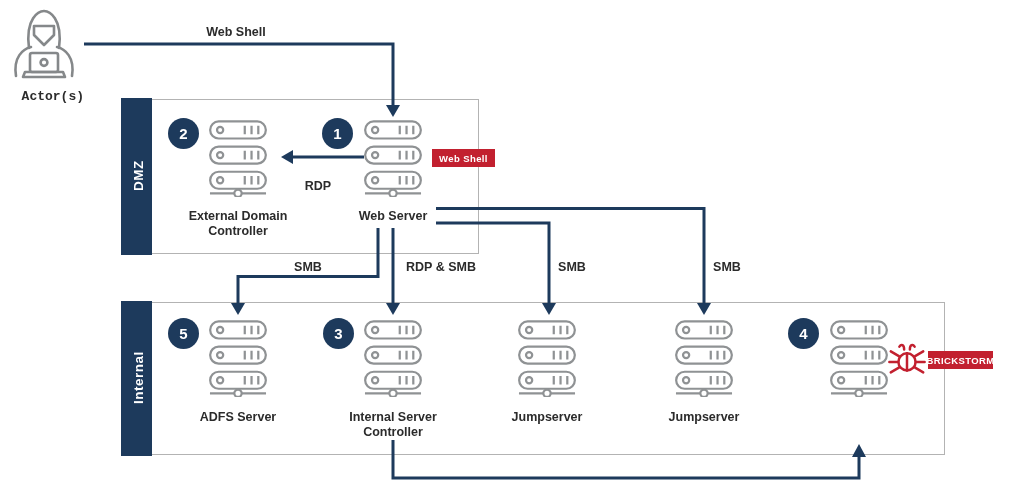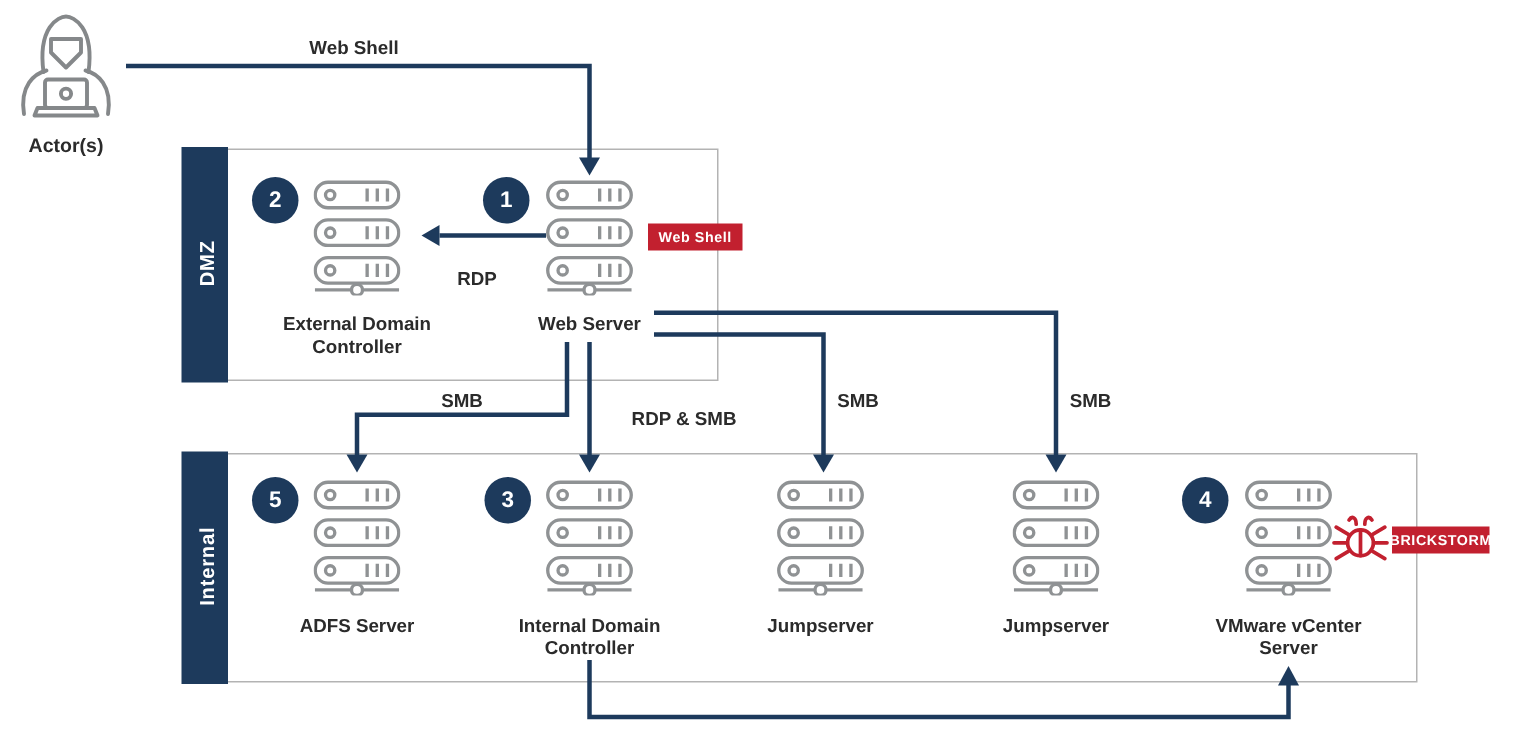--- a/index.html
+++ b/index.html
@@ -14,21 +14,21 @@
   .badge{position:absolute;width:31px;height:31px;border-radius:50%;background:#1d3a5c;color:#fff;
          font-weight:bold;font-size:15px;display:flex;align-items:center;justify-content:center;z-index:12;}
   .node-label{position:absolute;width:160px;text-align:center;font-weight:bold;font-size:12.5px;
               color:#2b2b2b;line-height:15px;white-space:pre-line;z-index:11;}
   .edge-label{position:absolute;font-weight:bold;font-size:12.5px;color:#2b2b2b;text-align:center;z-index:11;}
 
   .overlay{position:absolute;left:0;top:0;z-index:30;pointer-events:none;}
 
   .red-badge{position:absolute;background:#c2202f;color:#fff;font-weight:bold;font-size:9.5px;
              letter-spacing:0.4px;display:flex;align-items:center;justify-content:center;z-index:40;}
-  .actor-label{position:absolute;font-weight:bold;font-size:13px;color:#2b2b2b;text-align:center;z-index:11;}
+  .actor-label{position:absolute;font-weight:bold;font-size:13px;color:#2b2b2b;text-align:right;z-index:11;font-family:Liberation Mono, monospace;}
 </style>
 </head>
 <body>
 
 <div class="stage">
 
   <div class="zone" style="left:122px;top:99px;width:357px;height:155px;">
     <div class="zone-band"></div>
   </div>
   <div class="zone-label" style="left:78px;top:168px;">DMZ</div>
@@ -152,31 +152,29 @@
       <path d="M37,5.5 V14.5 M44,5.5 V14.5 M51,5.5 V14.5 M37,31.5 V40.5 M44,31.5 V40.5 M51,31.5 V40.5 M37,57.5 V66.5 M44,57.5 V66.5 M51,57.5 V66.5"></path>
       <path d="M1,75.5 H59"></path>
         <circle cx="30" cy="75.5" r="3.8" fill="#fff"></circle>
     </g>
   </svg>
 
   <div class="node-label" style="left:158px;top:209px;">External Domain
 Controller</div>
   <div class="node-label" style="left:313px;top:209px;">Web Server</div>
   <div class="node-label" style="left:158px;top:410px;">ADFS Server</div>
-  <div class="node-label" style="left:313px;top:410px;">Internal Domain
+  <div class="node-label" style="left:313px;top:410px;">Internal Server
 Controller</div>
   <div class="node-label" style="left:467px;top:410px;">Jumpserver</div>
   <div class="node-label" style="left:624px;top:410px;">Jumpserver</div>
-  <div class="node-label" style="left:779px;top:410px;">VMware vCenter
-Server</div>
 
   <div class="edge-label" style="left:186px;top:25px;width:100px;">Web Shell</div>
   <div class="edge-label" style="left:288px;top:179px;width:60px;">RDP</div>
   <div class="edge-label" style="left:278px;top:260px;width:60px;">SMB</div>
-  <div class="edge-label" style="left:391px;top:272px;width:100px;text-align:right;">RDP &amp; SMB</div>
+  <div class="edge-label" style="left:391px;top:260px;width:100px;">RDP &amp; SMB</div>
   <div class="edge-label" style="left:542px;top:260px;width:60px;">SMB</div>
   <div class="edge-label" style="left:697px;top:260px;width:60px;">SMB</div>
 
   <svg class="overlay" width="1024" height="493" viewBox="0 0 1024 493">
     <g fill="none" stroke="#1d3a5c" stroke-width="3">
       <path d="M84,44 H393 V106"></path>
       <path d="M364,157 H293"></path>
       <path d="M378,228 V276.5 H238 V304"></path>
       <path d="M393,228 V304"></path>
       <path d="M436,208.5 H704 V304"></path>

